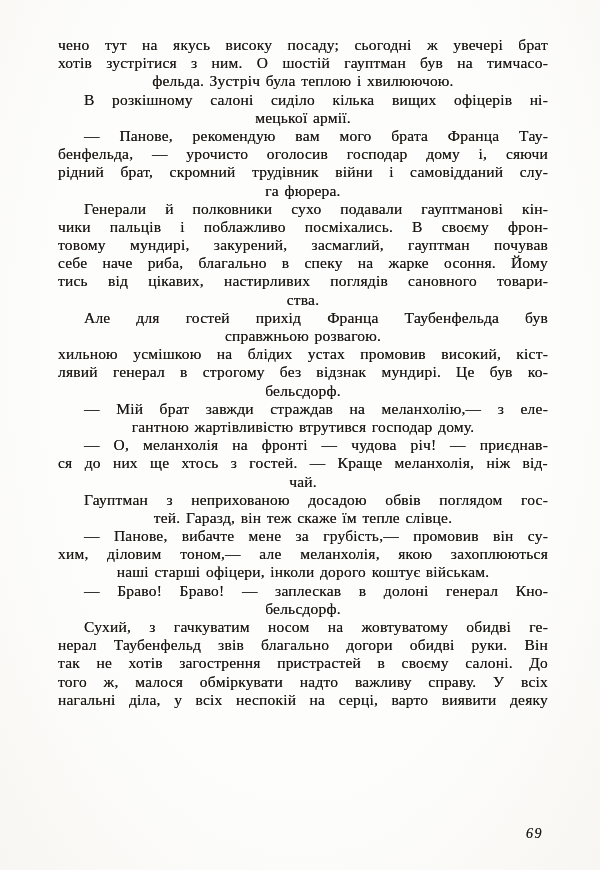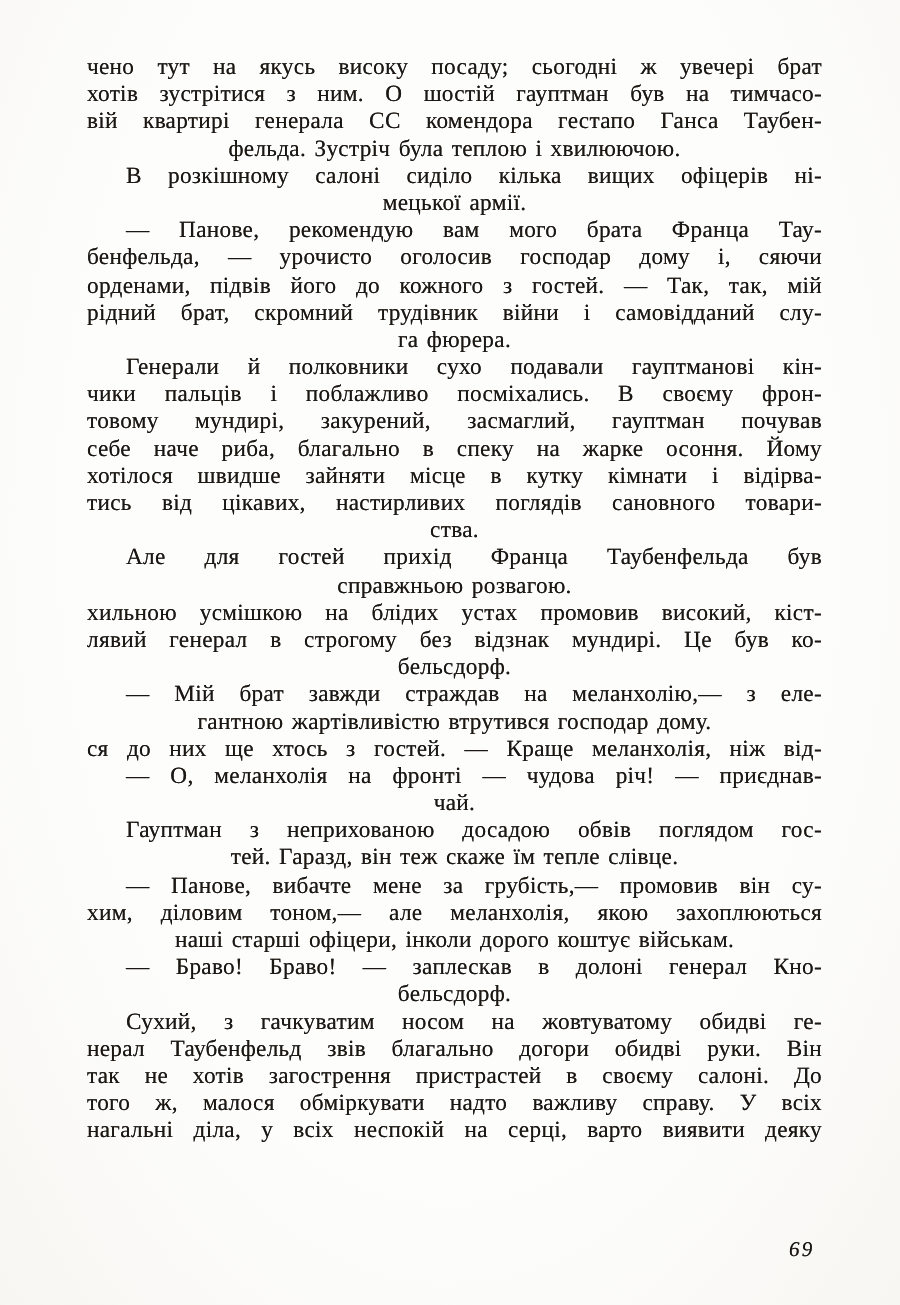--- a/index.html
+++ b/index.html
@@ -45,45 +45,42 @@
     text-shadow: 0 0 0.35px rgba(20,15,10,0.75);
   }
 </style>
 </head>
 <body>
 
 <div class="page">
   <div class="page-text">
       <div class="line j">чено тут на якусь високу посаду; сьогодні ж увечері брат</div>
       <div class="line j">хотів зустрітися з ним. О шостій гауптман був на тимчасо-</div>
-      <div class="line j">вій квартирі генерала СС комендора гестапо Ганса Таубен-</div>
       <div class="line">фельда. Зустріч була теплою і хвилюючою.</div>
       <div class="line j ind">В розкішному салоні сиділо кілька вищих офіцерів ні-</div>
       <div class="line">мецької армії.</div>
       <div class="line j ind">— Панове, рекомендую вам мого брата Франца Тау-</div>
       <div class="line j">бенфельда, — урочисто оголосив господар дому і, сяючи</div>
-      <div class="line j">орденами, підвів його до кожного з гостей. — Так, так, мій</div>
       <div class="line j">рідний брат, скромний трудівник війни і самовідданий слу-</div>
       <div class="line">га фюрера.</div>
       <div class="line j ind">Генерали й полковники сухо подавали гауптманові кін-</div>
       <div class="line j">чики пальців і поблажливо посміхались. В своєму фрон-</div>
       <div class="line j">товому мундирі, закурений, засмаглий, гауптман почував</div>
       <div class="line j">себе наче риба, благально в спеку на жарке осоння. Йому</div>
-      <div class="line j">хотілося швидше зайняти місце в кутку кімнати і відірва-</div>
       <div class="line j">тись від цікавих, настирливих поглядів сановного товари-</div>
       <div class="line">ства.</div>
       <div class="line j ind">Але для гостей прихід Франца Таубенфельда був</div>
       <div class="line">справжньою розвагою.</div>
       <div class="line j">хильною усмішкою на блідих устах промовив високий, кіст-</div>
       <div class="line j">лявий генерал в строгому без відзнак мундирі. Це був ко-</div>
       <div class="line">бельсдорф.</div>
       <div class="line j ind">— Мій брат завжди страждав на меланхолію,— з еле-</div>
       <div class="line">гантною жартівливістю втрутився господар дому.</div>
+      <div class="line j ind">— О, меланхолія на фронті — чудова річ! — приєднав-</div>
       <div class="line j">ся до них ще хтось з гостей. — Краще меланхолія, ніж від-</div>
-      <div class="line j ind">— О, меланхолія на фронті — чудова річ! — приєднав-</div>
       <div class="line">чай.</div>
       <div class="line j ind">Гауптман з неприхованою досадою обвів поглядом гос-</div>
       <div class="line">тей. Гаразд, він теж скаже їм тепле слівце.</div>
       <div class="line j ind">— Панове, вибачте мене за грубість,— промовив він су-</div>
       <div class="line j">хим, діловим тоном,— але меланхолія, якою захоплюються</div>
       <div class="line">наші старші офіцери, інколи дорого коштує військам.</div>
       <div class="line j ind">— Браво! Браво! — заплескав в долоні генерал Кно-</div>
       <div class="line">бельсдорф.</div>
       <div class="line j ind">Сухий, з гачкуватим носом на жовтуватому обидві ге-</div>
       <div class="line j">нерал Таубенфельд звів благально догори обидві руки. Він</div>

